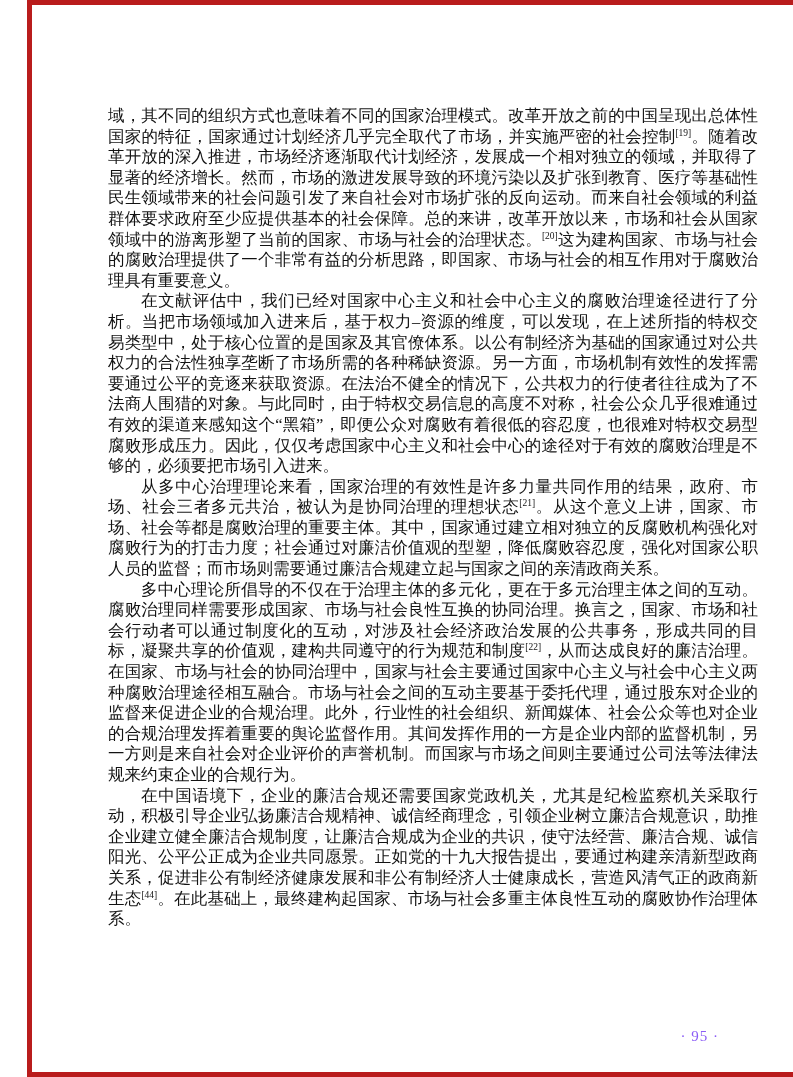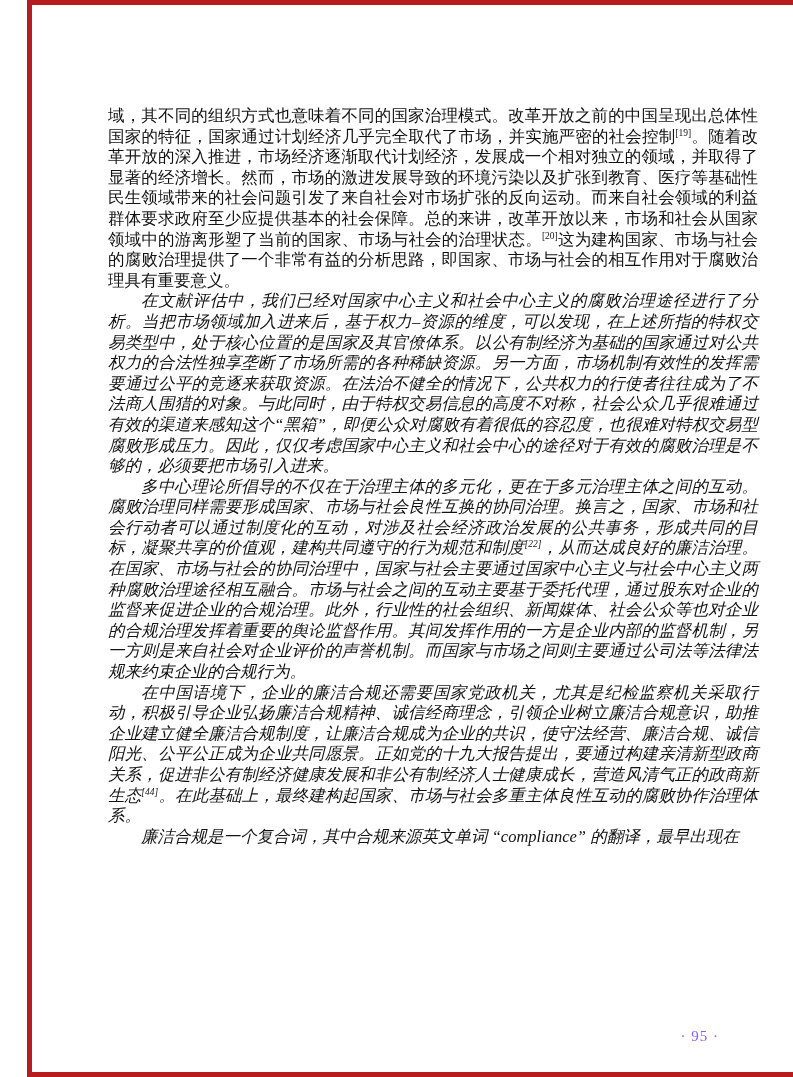--- a/index.html
+++ b/index.html
@@ -18,21 +18,21 @@
     left: 76px;
     top: 101px;
     width: 650px;
     font-family: "Liberation Serif", "DejaVu Serif", serif;
     font-size: 16.5px;
     line-height: 20.6px;
     color: #121212;
     text-align: justify;
   }
   p.para { margin: 0; padding: 0; }
-  p.indent { text-indent: 2em; font-style: italic; }
+  p.indent { text-indent: 2em; }
   sup.ref {
     font-size: 9.5px;
     line-height: 0;
     vertical-align: 6px;
     font-family: "Liberation Serif", "DejaVu Serif", serif;
   }
   .heading {
     font-family: "Liberation Sans", "DejaVu Sans", sans-serif;
     font-weight: bold;
     font-size: 16.5px;
@@ -52,18 +52,18 @@
     letter-spacing: 1px;
   }
 </style>
 </head>
 <body>
 
 <div class="page">
   <div class="content">
     <p class="para"><span>域，其不同的组织方式也意味着不同的国家治理模式。改革开放之前的中国呈现出总体性国家的特征，国家通过计划经济几乎完全取代了市场，并实施严密的社会控制</span><sup class="ref">[19]</sup><span>。随着改革开放的深入推进，市场经济逐渐取代计划经济，发展成一个相对独立的领域，并取得了显著的经济增长。然而，市场的激进发展导致的环境污染以及扩张到教育、医疗等基础性民生领域带来的社会问题引发了来自社会对市场扩张的反向运动。而来自社会领域的利益群体要求政府至少应提供基本的社会保障。总的来讲，改革开放以来，市场和社会从国家领域中的游离形塑了当前的国家、市场与社会的治理状态。</span><sup class="ref">[20]</sup><span>这为建构国家、市场与社会的腐败治理提供了一个非常有益的分析思路，即国家、市场与社会的相互作用对于腐败治理具有重要意义。</span></p>
     <p class="para indent"><span>在文献评估中，我们已经对国家中心主义和社会中心主义的腐败治理途径进行了分析。当把市场领域加入进来后，基于权力–资源的维度，可以发现，在上述所指的特权交易类型中，处于核心位置的是国家及其官僚体系。以公有制经济为基础的国家通过对公共权力的合法性独享垄断了市场所需的各种稀缺资源。另一方面，市场机制有效性的发挥需要通过公平的竞逐来获取资源。在法治不健全的情况下，公共权力的行使者往往成为了不法商人围猎的对象。与此同时，由于特权交易信息的高度不对称，社会公众几乎很难通过有效的渠道来感知这个“黑箱”，即便公众对腐败有着很低的容忍度，也很难对特权交易型腐败形成压力。因此，仅仅考虑国家中心主义和社会中心的途径对于有效的腐败治理是不够的，必须要把市场引入进来。</span></p>
+    <p class="para indent"><span>从多中心治理理论来看，国家治理的有效性是许多力量共同作用的结果，政府、市场、社会三者多元共治，被认为是协同治理的理想状态</span><sup class="ref">[21]</sup><span>。从这个意义上讲，国家、市场、社会等都是腐败治理的重要主体。其中，国家通过建立相对独立的反腐败机构强化对腐败行为的打击力度；社会通过对廉洁价值观的型塑，降低腐败容忍度，强化对国家公职人员的监督；而市场则需要通过廉洁合规建立起与国家之间的亲清政商关系。</span></p>
     <p class="para indent"><span>多中心理论所倡导的不仅在于治理主体的多元化，更在于多元治理主体之间的互动。腐败治理同样需要形成国家、市场与社会良性互换的协同治理。换言之，国家、市场和社会行动者可以通过制度化的互动，对涉及社会经济政治发展的公共事务，形成共同的目标，凝聚共享的价值观，建构共同遵守的行为规范和制度</span><sup class="ref">[22]</sup><span>，从而达成良好的廉洁治理。在国家、市场与社会的协同治理中，国家与社会主要通过国家中心主义与社会中心主义两种腐败治理途径相互融合。市场与社会之间的互动主要基于委托代理，通过股东对企业的监督来促进企业的合规治理。此外，行业性的社会组织、新闻媒体、社会公众等也对企业的合规治理发挥着重要的舆论监督作用。其间发挥作用的一方是企业内部的监督机制，另一方则是来自社会对企业评价的声誉机制。而国家与市场之间则主要通过公司法等法律法规来约束企业的合规行为。</span></p>
     <p class="para indent"><span>在中国语境下，企业的廉洁合规还需要国家党政机关，尤其是纪检监察机关采取行动，积极引导企业弘扬廉洁合规精神、诚信经商理念，引领企业树立廉洁合规意识，助推企业建立健全廉洁合规制度，让廉洁合规成为企业的共识，使守法经营、廉洁合规、诚信阳光、公平公正成为企业共同愿景。正如党的十九大报告提出，要通过构建亲清新型政商关系，促进非公有制经济健康发展和非公有制经济人士健康成长，营造风清气正的政商新生态</span><sup class="ref">[44]</sup><span>。在此基础上，最终建构起国家、市场与社会多重主体良性互动的腐败协作治理体系。</span></p>
-    <p class="para indent"><span>廉洁合规是一个复合词，其中合规来源英文单词 “compliance” 的翻译，最早出现在</span></p>
   </div>
   <div class="page-number">· 95 ·</div>
 </div>
 
 </body></html>

